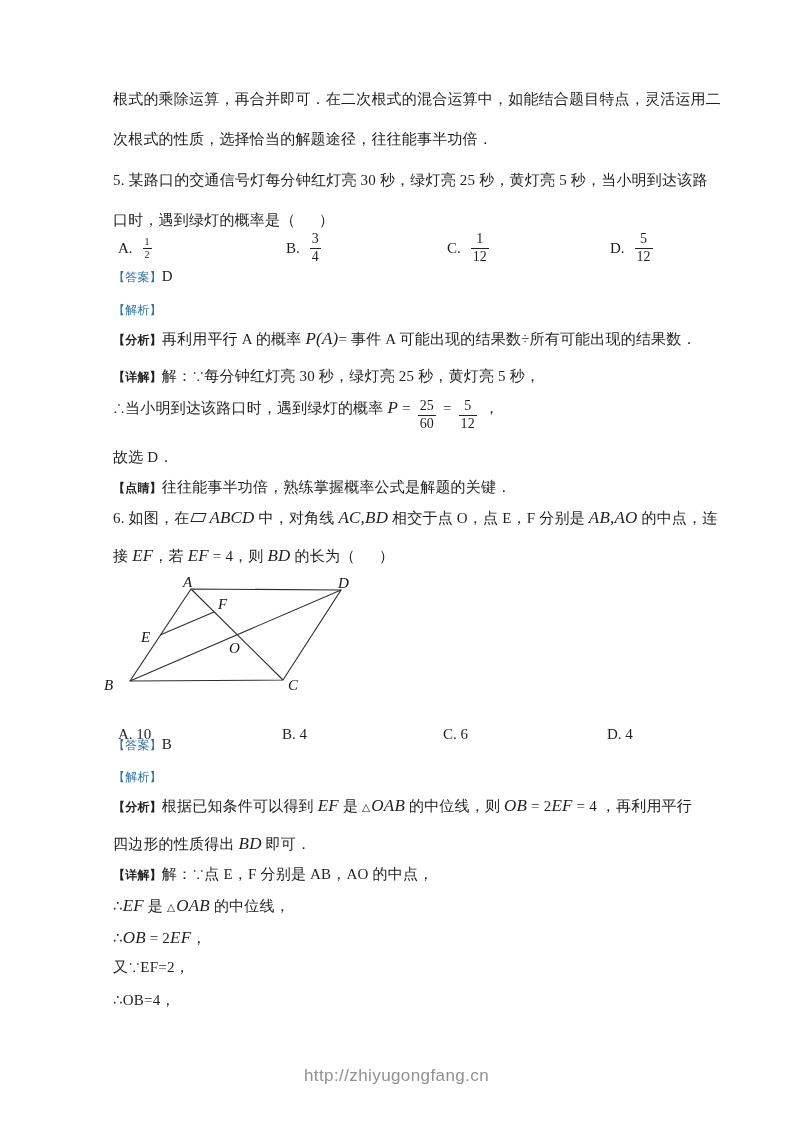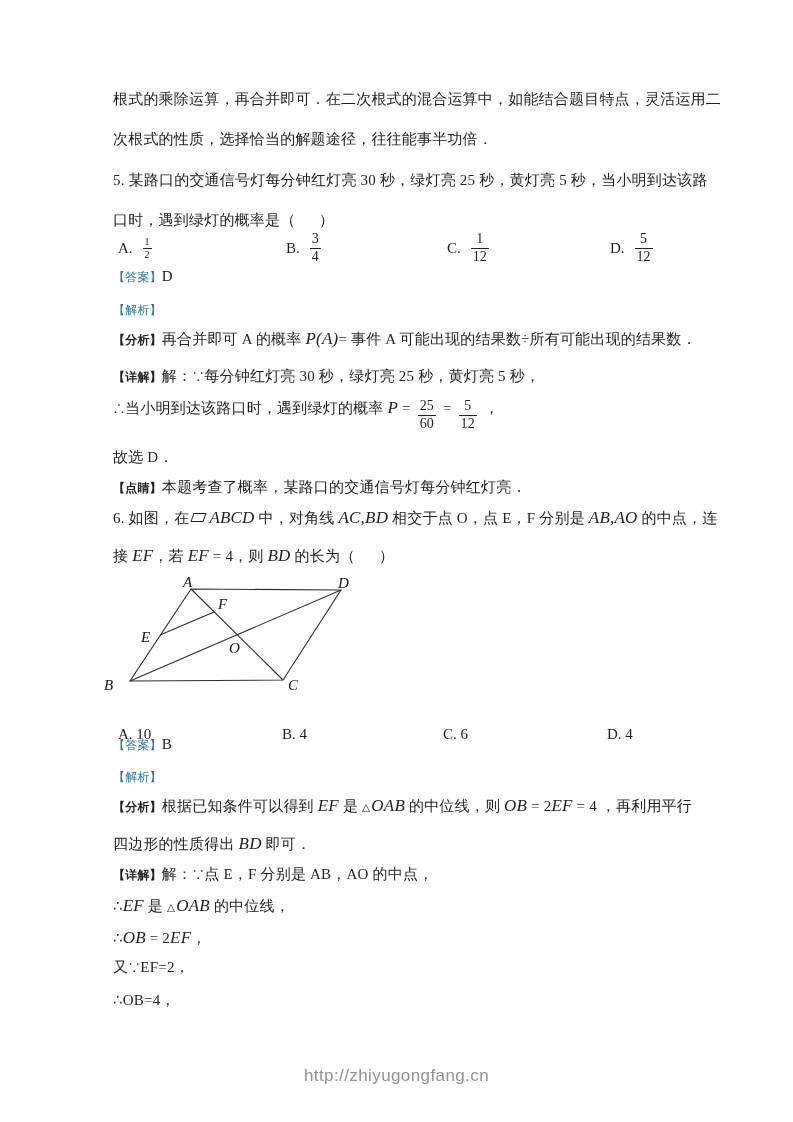--- a/index.html
+++ b/index.html
@@ -97,39 +97,39 @@
         <span class="txt">D.</span>
         <span class="frac">
           <span class="num">5</span>
           <span class="den">12</span>
         </span>
       </div>
   </div>
 
   <div class="line" style="top:266px"><span class="tag blue">【答案】</span><span class="txt">D</span></div>
   <div class="line" style="top:299px"><span class="tag blue">【解析】</span></div>
-  <div class="line" style="top:329px"><span class="tag">【分析】</span><span class="txt">再合并即可 A 的概率 </span><span class="math">P(A)</span><span class="txt">= 事件 A 可能出现的结果数÷所有可能出现的结果数．</span></div>
+  <div class="line" style="top:329px"><span class="tag">【分析】</span><span class="txt">再利用平行 A 的概率 </span><span class="math">P(A)</span><span class="txt">= 事件 A 可能出现的结果数÷所有可能出现的结果数．</span></div>
   <div class="line" style="top:366px"><span class="tag">【详解】</span><span class="txt">解：∵每分钟红灯亮 30 秒，绿灯亮 25 秒，黄灯亮 5 秒，</span></div>
   <div class="line vc" style="top:398px;height:42px">
       <span class="txt">∴当小明到达该路口时，遇到绿灯的概率&nbsp;</span>
       <span class="math">P</span>
       <span class="txt">&nbsp;=&nbsp;</span>
       <span class="frac">
         <span class="num">25</span>
         <span class="den">60</span>
       </span>
       <span class="txt">&nbsp;=&nbsp;</span>
       <span class="frac">
         <span class="num">5</span>
         <span class="den">12</span>
       </span>
       <span class="txt">&nbsp;，</span>
     </div>
   <div class="line" style="top:447px"><span class="txt">故选 D．</span></div>
-  <div class="line" style="top:477px"><span class="tag">【点睛】</span><span class="txt">本题考查了概率，某路口的交通信号灯每分钟红灯亮．</span></div>
+  <div class="line" style="top:477px"><span class="tag">【点睛】</span><span class="txt">往往能事半功倍，熟练掌握概率公式是解题的关键．</span></div>
 
   <div class="line" style="top:508px"><span class="txt">6. 如图，在</span><span class="pgram"></span><span class="math">ABCD</span><span class="txt"> 中，对角线 </span><span class="math">AC,BD</span><span class="txt"> 相交于点 O，点 E，F 分别是 </span><span class="math">AB,AO</span><span class="txt"> 的中点，连</span></div>
   <div class="line" style="top:546px"><span class="txt">接 </span><span class="math">EF</span><span class="txt">，若 </span><span class="math">EF</span><span class="txt"> = 4，则 </span><span class="math">BD</span><span class="txt"> 的长为（&nbsp;&nbsp;&nbsp;&nbsp;&nbsp;&nbsp;）</span></div>
 
   <svg class="figure" width="272" height="130" viewBox="0 0 272 130">
     <polygon points="93,13 243,14 185,104 32,105"></polygon>
     <line x1="93" y1="13" x2="185" y2="104"></line>
     <line x1="32" y1="105" x2="243" y2="14"></line>
     <line x1="62" y1="59" x2="116" y2="36"></line>
     <text class="flabel" x="85" y="11">A</text>

